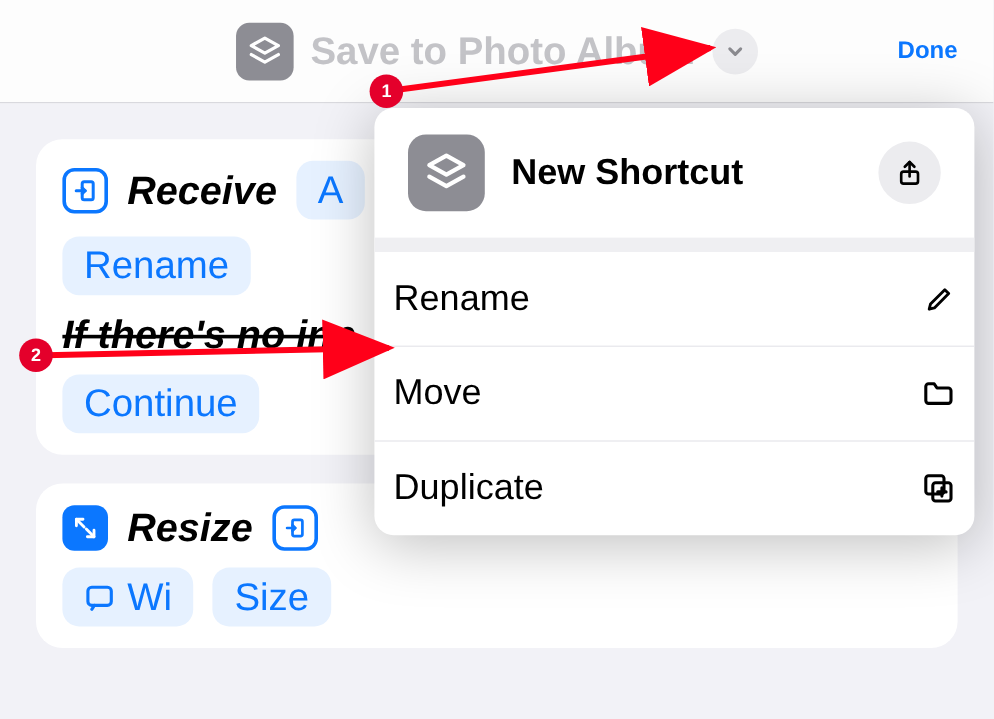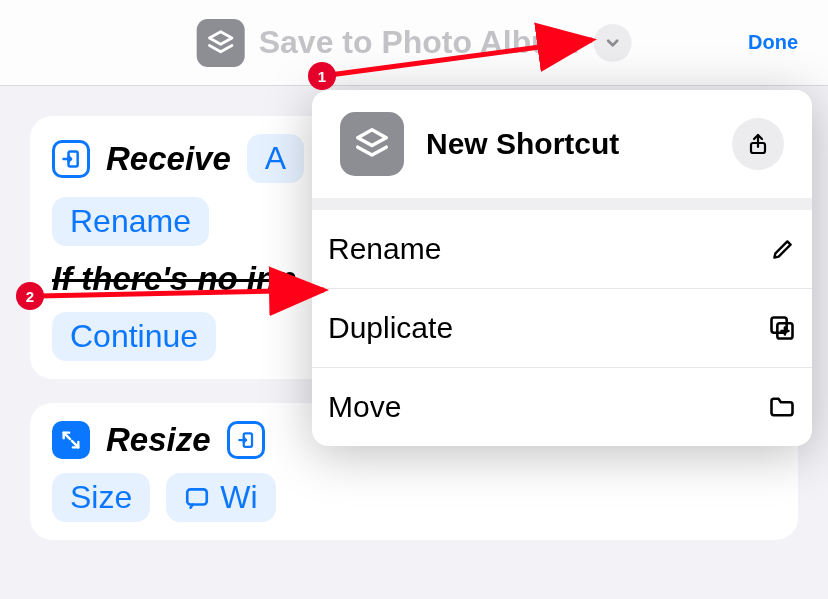--- a/index.html
+++ b/index.html
@@ -244,28 +244,28 @@
       <span class="card-label">Resize</span>
       <span class="icon-small" style="border:3px solid #0b77ff;border-radius:10px">
         <svg width="18" height="18" viewBox="0 0 24 24" fill="none" stroke="#0b77ff" stroke-width="3" stroke-linecap="round" stroke-linejoin="round">
           <rect x="9" y="3" width="11" height="18" rx="2"></rect>
           <path d="M3 12h9"></path>
             <path d="M9 9l3 3-3 3"></path>
         </svg>
       </span>
     </div>
     <div class="card-row second-line">
-      <span class="chip">Size</span>
       <span class="chip">
         <svg width="26" height="26" viewBox="0 0 24 24" fill="none" stroke="#0b77ff" stroke-width="2.4" stroke-linecap="round" stroke-linejoin="round">
           <rect x="3" y="4" width="18" height="14" rx="3"></rect>
           <path d="M8 18l-2 3"></path>
         </svg>
         <span>Wi</span>
       </span>
+      <span class="chip">Size</span>
     </div>
   </div>
 
 </div>
 
 <div class="popover">
   <div class="pop-header">
     <div class="pop-icon">
       <svg width="38" height="38" viewBox="0 0 24 24" fill="none" stroke="#fff" stroke-width="2.2" stroke-linejoin="round" stroke-linecap="round">
         <path d="M12 3 L21 8 L12 13 L3 8 Z"></path>
@@ -283,31 +283,31 @@
   </div>
   <div class="pop-divider"></div>
 
   <div class="menu-item" style="border-top:none">
     <span>Rename</span>
     <svg width="26" height="26" viewBox="0 0 24 24" fill="none" stroke="#000" stroke-width="2.2" stroke-linecap="round" stroke-linejoin="round">
       <path d="M4 20l4-1 11-11-3-3L5 16l-1 4z"></path>
     </svg>
   </div>
   <div class="menu-item">
+    <span>Move</span>
+    <svg width="28" height="28" viewBox="0 0 24 24" fill="none" stroke="#000" stroke-width="2.2" stroke-linecap="round" stroke-linejoin="round">
+      <path d="M3 7a2 2 0 0 1 2-2h4l2 3h8a2 2 0 0 1 2 2v7a2 2 0 0 1-2 2H5a2 2 0 0 1-2-2V7z"></path>
+    </svg>
+  </div>
+  <div class="menu-item">
     <span>Duplicate</span>
     <svg width="28" height="28" viewBox="0 0 24 24" fill="none" stroke="#000" stroke-width="2.2" stroke-linecap="round" stroke-linejoin="round">
       <rect x="3" y="3" width="13" height="13" rx="2"></rect>
       <rect x="8" y="8" width="13" height="13" rx="2"></rect>
       <path d="M14.5 11.5v6M11.5 14.5h6"></path>
-    </svg>
-  </div>
-  <div class="menu-item">
-    <span>Move</span>
-    <svg width="28" height="28" viewBox="0 0 24 24" fill="none" stroke="#000" stroke-width="2.2" stroke-linecap="round" stroke-linejoin="round">
-      <path d="M3 7a2 2 0 0 1 2-2h4l2 3h8a2 2 0 0 1 2 2v7a2 2 0 0 1-2 2H5a2 2 0 0 1-2-2V7z"></path>
     </svg>
   </div>
 </div>
 
 <svg class="overlay-svg">
   <defs>
     <marker id="arrowhead" markerWidth="12" markerHeight="10" refX="11" refY="5" orient="auto">
       <polygon points="0 0, 12 5, 0 10" fill="#ff0019"></polygon>
     </marker>
   </defs>

